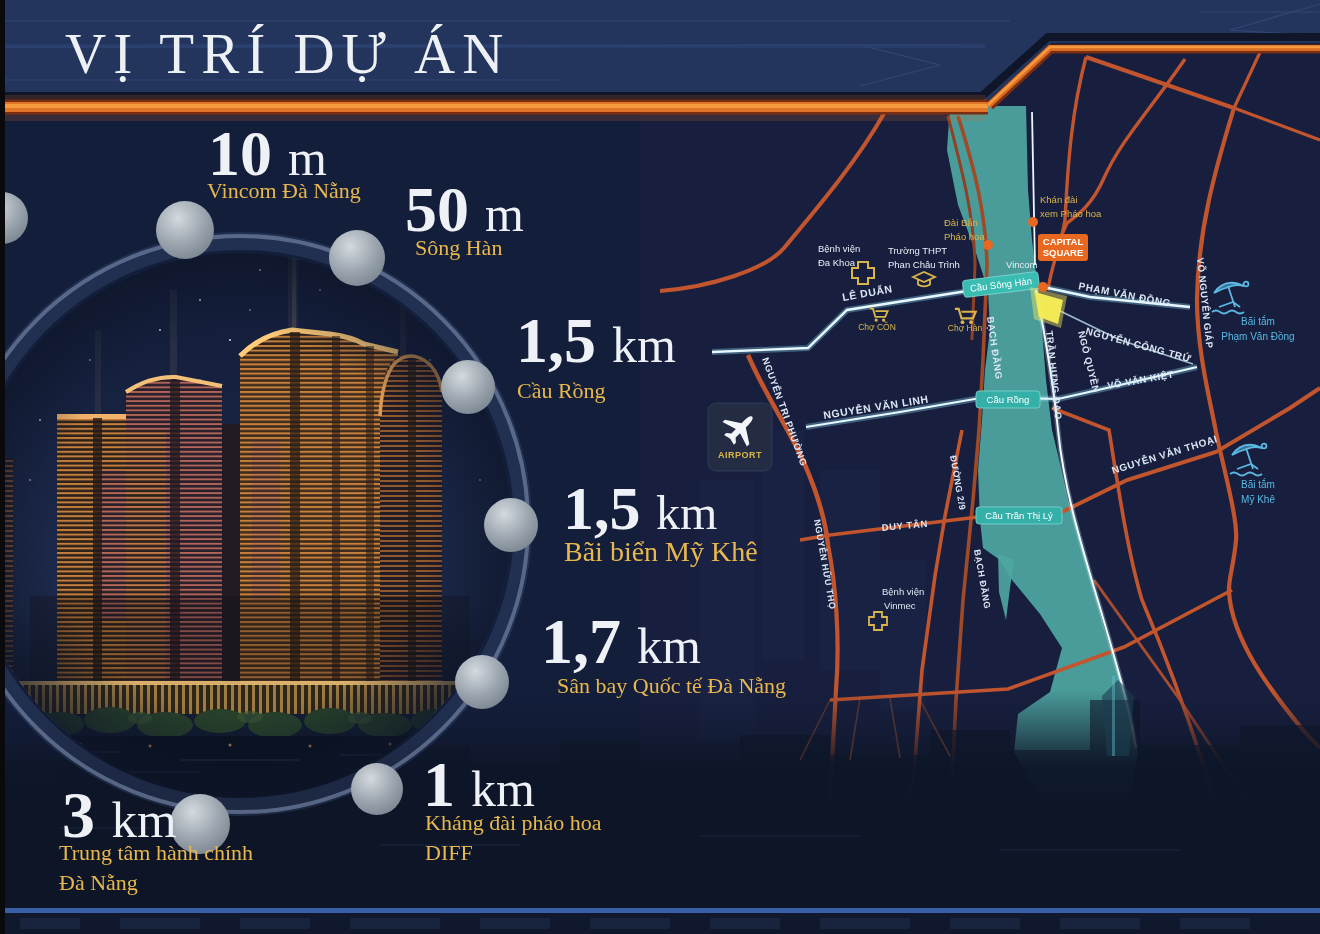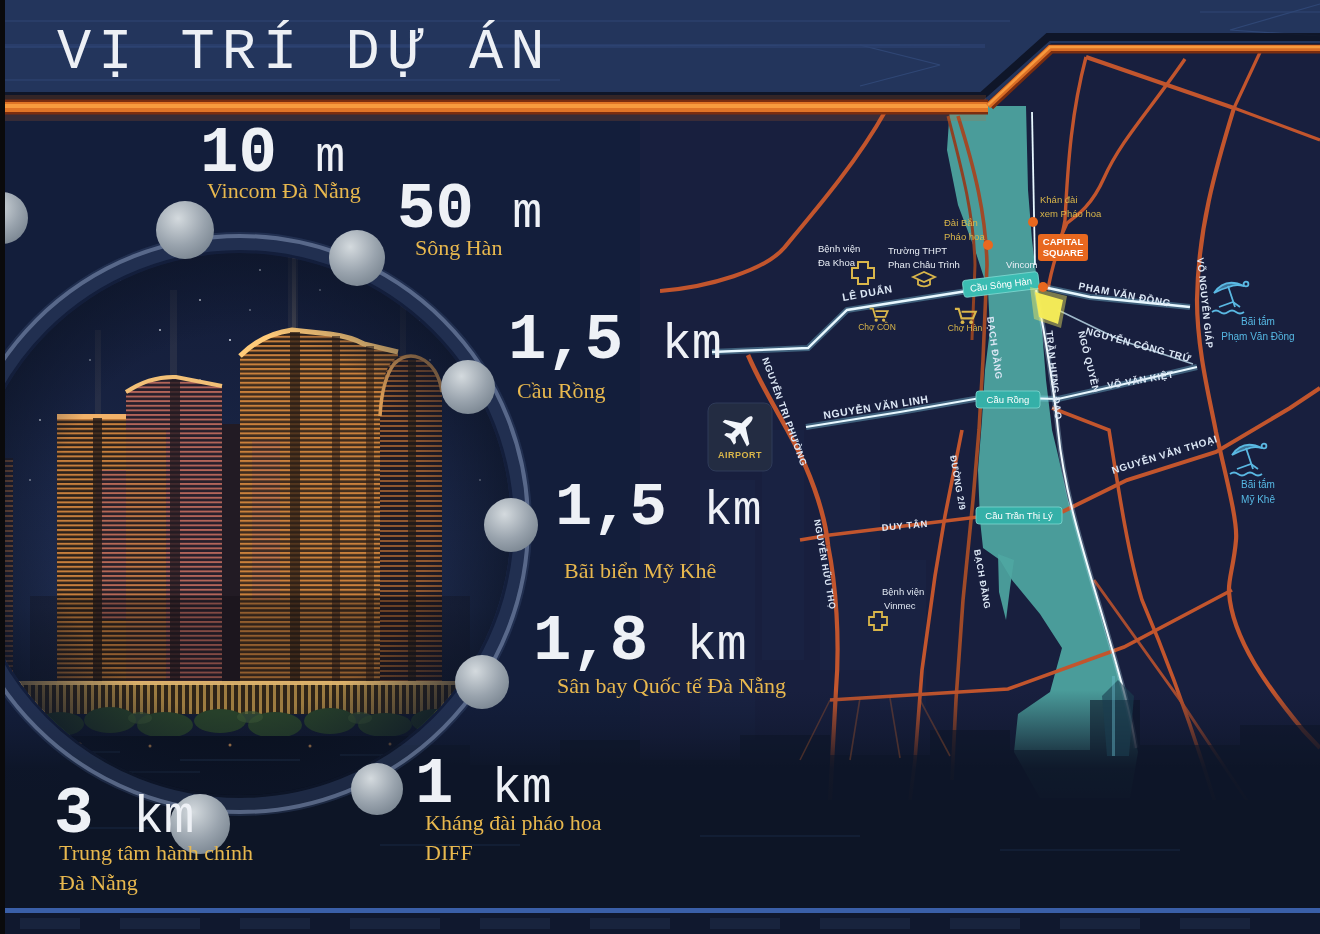--- a/index.html
+++ b/index.html
@@ -1,19 +1,19 @@
 <!DOCTYPE html>
 <html><head>
 <meta charset="utf-8">
 <style>
   html,body{margin:0;padding:0;background:#000;}
   #stage{position:relative;width:1320px;height:934px;overflow:hidden;
     background:#131e3b;font-family:"Liberation Sans",sans-serif;}
   .abs{position:absolute;}
-  .num{font-family:Liberation Mono, monospace;color:#eef1f6;line-height:1;white-space:nowrap;}
+  .num{font-family:Liberation Serif, serif;color:#eef1f6;line-height:1;white-space:nowrap;margin-left:8px;}
   .num b{font-weight:bold;}
   .gold{font-family:"Liberation Serif",serif;color:#e8b84e;font-weight:normal;line-height:30px;white-space:nowrap;}
 </style>
 </head>
 <body>
 <div id="stage">
 
   <svg class="abs" style="left:0;top:0" width="1320" height="934" viewBox="0 0 1320 934">
     <defs>
       <linearGradient id="stripe" x1="0" y1="0" x2="0" y2="1">
@@ -481,23 +481,23 @@
   <div class="abs num" style="left:397px;top:178px;font-size:64px;"><b>50</b> <span style="font-size:50px;">m</span></div>
 
   <div class="abs gold" style="left:415px;top:233px;font-size:22px;">Sông Hàn</div>
 
   <div class="abs num" style="left:508px;top:309px;font-size:64px;text-align:right;"><b>1,5</b> <span style="font-size:50px;">km</span></div>
 
   <div class="abs gold" style="left:517px;top:376px;font-size:22px;">Cầu Rồng</div>
 
   <div class="abs num" style="left:555px;top:477px;font-size:62px;"><b>1,5</b> <span style="font-size:48px;">km</span></div>
 
-  <div class="abs gold" style="left:564px;top:556px;font-size:22px;">Bãi biển Mỹ Khê</div>
-
-  <div class="abs num" style="left:533px;top:610px;font-size:64px;"><b>1,8</b> <span style="font-size:50px;">km</span></div>
+  <div class="abs gold" style="left:564px;top:537px;font-size:28px;">Bãi biển Mỹ Khê</div>
+
+  <div class="abs num" style="left:533px;top:610px;font-size:64px;"><b>1,7</b> <span style="font-size:50px;">km</span></div>
 
   <div class="abs gold" style="left:557px;top:671px;font-size:22px;">Sân bay Quốc tế Đà Nẵng</div>
 
   <div class="abs num" style="left:415px;top:753px;font-size:64px;"><b>1</b> <span style="font-size:50px;">km</span></div>
 
   <div class="abs gold" style="left:425px;top:808px;font-size:22px;">Kháng đài pháo hoa<br>DIFF</div>
 
   <div class="abs num" style="left:54px;top:782px;font-size:66px;"><b>3</b> <span style="font-size:51px;">km</span></div>
 
   <div class="abs gold" style="left:59px;top:838px;font-size:22px;">Trung tâm hành chính<br>Đà Nẵng</div>

